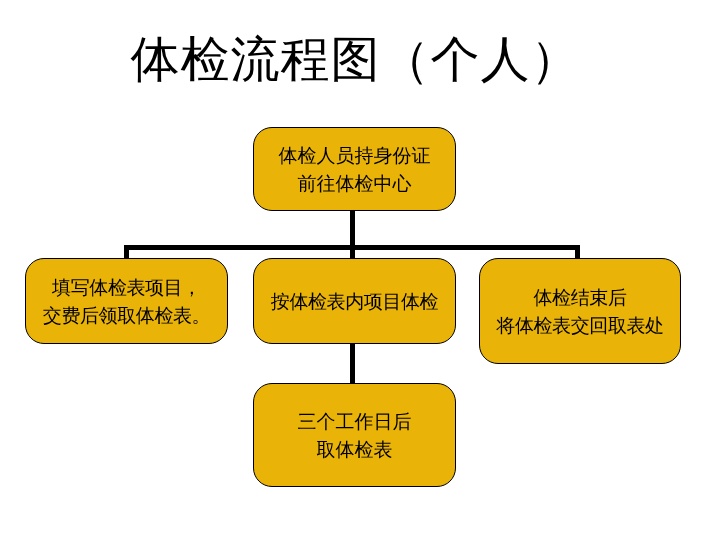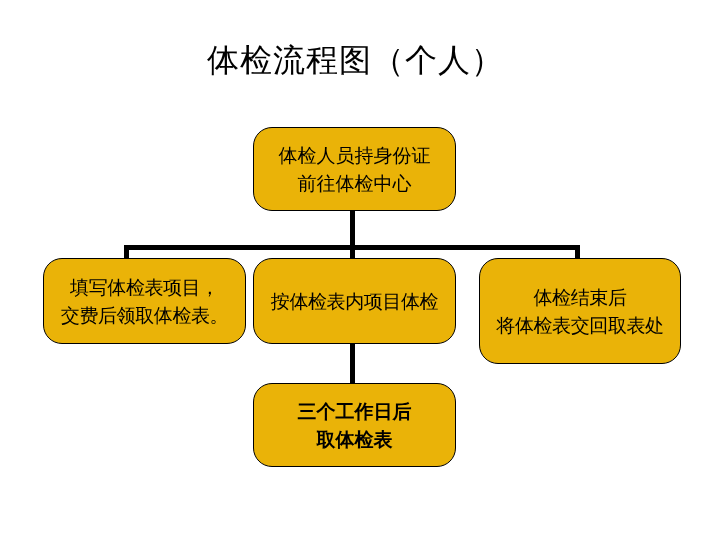--- a/index.html
+++ b/index.html
@@ -26,21 +26,21 @@
   }
 
   
   .title {
     position: absolute;
     left: 0;
     top: 32px;
     width: 711px;
     text-align: center;
     font-family: "DejaVu Serif", "Liberation Serif", serif;
-    font-size: 32px;
+    font-size: 49px;
     line-height: 56px;
     letter-spacing: 1px;
     color: #000000;
     white-space: nowrap;
     font-weight: 400;
   }
 
   
   .node {
     position: absolute;
@@ -60,24 +60,24 @@
     display: block;
     width: 100%;
     padding: 0 2px;
     font-size: 19px;
     line-height: 28px;
     white-space: pre-line;
     letter-spacing: 0px;
   }
 
   #node-top    { left: 253px; top: 127px; width: 203px; height: 84px; }
-  #node-left   { left: 25px;  top: 258px; width: 203px; height: 86px; margin-left: 18px; }
+  #node-left   { left: 25px;  top: 258px; width: 203px; height: 86px; }
   #node-middle { left: 253px; top: 258px; width: 203px; height: 86px; }
   #node-right  { left: 479px; top: 258px; width: 202px; height: 106px; }
-  #node-bottom { left: 253px; top: 383px; width: 203px; height: 84px; font-weight: bold; }
+  #node-bottom { left: 253px; top: 383px; width: 203px; height: 104px; }
 
   
   #node-middle .node-text { font-size: 19px; letter-spacing: -0.4px; }
   #node-right  .node-text { letter-spacing: -0.4px; }
   #node-left   .node-text { letter-spacing: -0.4px; }
 
   
   .conn {
     position: absolute;
     background: #000000;

